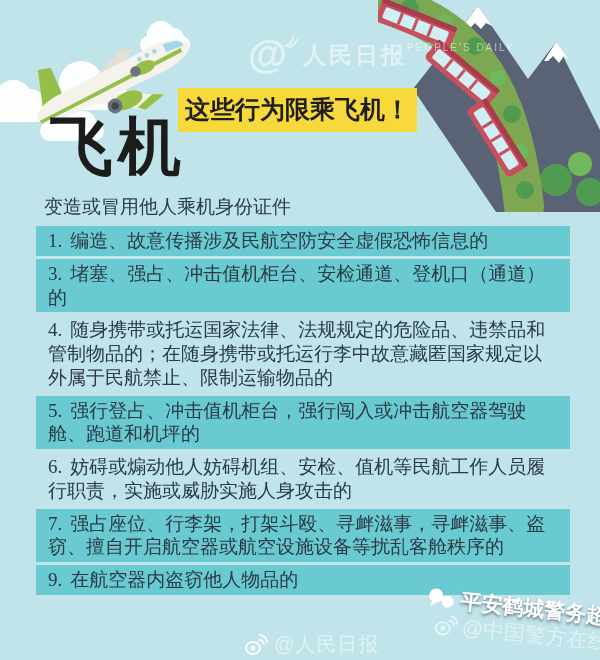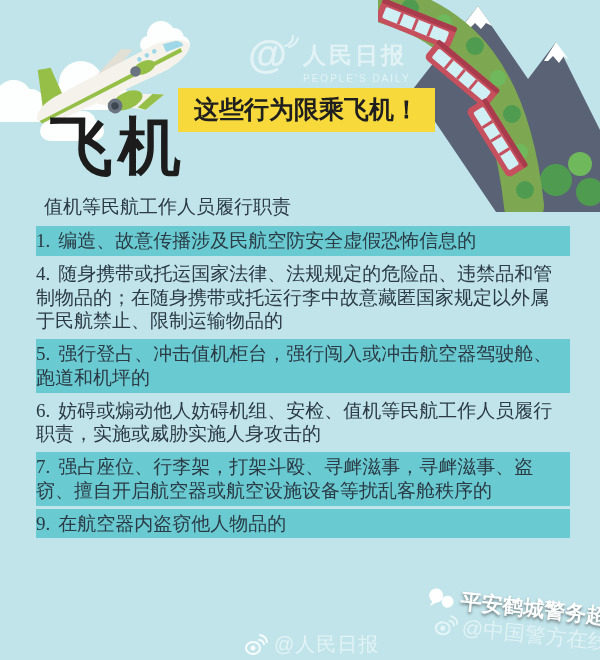--- a/index.html
+++ b/index.html
@@ -39,38 +39,38 @@
   .bush2 { fill:#6FB85C; }
   .car   { fill:var(--train-red,#C7505F); }
   .roof  { fill:#A83B4C; }
   .win   { fill:var(--window,#CFEFF5); }
 
   
   .pd-logo { position:absolute; left:248px; top:34px; display:flex; align-items:flex-start;
              color:#FFFFFF; opacity:.55; }
   .pd-logo .at { font-size:40px; line-height:40px; font-weight:bold; }
   .pd-logo .waves { width:16px; height:16px; margin:-2px 4px 0 -4px; }
-  .pd-logo .col { display:flex; flex-direction:column; margin-top:6px; }
+  .pd-logo .col { display:flex; flex-direction:row; margin-top:6px; }
   .pd-logo .name { font-size:23px; font-weight:bold; letter-spacing:3px; }
   .pd-logo .sub  { font-size:10px; letter-spacing:2px; margin-top:2px; }
 
   
   .banner { position:absolute; left:178px; top:88px;
             background:var(--banner-bg,#F8D93B); color:var(--banner-text,#1F1F1F);
-            font-size:25px; font-weight:bold; padding:5px 16px 6px; white-space:nowrap;
+            font-size:25px; font-weight:bold; padding:5px 7px 6px; white-space:nowrap;
             font-family:"Liberation Serif","DejaVu Serif",serif;text-align:right; }
   .title { position:absolute; left:50px; top:116px; color:var(--title,#1C1C1C);
            font-size:63px; font-weight:900; letter-spacing:5px; line-height:1;
            font-family:Liberation Serif, serif; }
 
   
   .content { position:absolute; left:36px; right:30px; top:194px;
              font-family:"Liberation Serif","DejaVu Serif",serif; color:var(--text,#2B3A45); }
   .intro { font-size:19px; margin:0 0 6px 8px; }
-  .row { font-size:19px; line-height:1.25; padding:3px 10px 3px 0; margin-bottom:3px; }
+  .row { font-size:19px; line-height:1.25; padding:3px 10px 3px 12px; margin-bottom:3px; }
   .row.striped { background:var(--stripe,#69CBD1); }
   .row .num { margin-right:8px; }
 
   
   .wm-center { position:absolute; left:244px; top:631px; display:flex; align-items:center;
                color:rgba(255,255,255,.55); font-size:20px; letter-spacing:1px;justify-content:space-between; }
   .wm-center svg { width:24px; height:22px; margin-right:6px; opacity:.9; }
   .wm-right { position:absolute; left:425px; top:594px; transform:rotate(6deg); }
   .wm-line1 { display:flex; align-items:center; color:#FFFFFF; font-size:21px; font-weight:bold;
               text-shadow:0 2px 3px rgba(40,40,40,.55); white-space:nowrap; }
@@ -159,25 +159,26 @@
       <span class="name">人民日报</span>
       <span class="sub">PEOPLE'S DAILY</span>
     </div>
   </div>
 
   <div class="banner">这些行为限乘飞机！</div>
 
   <h1 class="title">飞机</h1>
 
   <div class="content">
-    <div class="intro">值机等民航工作人员履行职责</div>
+    <div class="intro">变造或冒用他人乘机身份证件</div>
     <div id="rows">
   <div class="row striped"><span class="num">1.</span><span class="txt">编造、故意传播涉及民航空防安全虚假恐怖信息的</span></div>
 
 
+  <div class="row striped"><span class="num">3.</span><span class="txt">堵塞、强占、冲击值机柜台、安检通道、登机口（通道）的</span></div>
 
   <div class="row"><span class="num">4.</span><span class="txt">随身携带或托运国家法律、法规规定的危险品、违禁品和管制物品的；在随身携带或托运行李中故意藏匿国家规定以外属于民航禁止、限制运输物品的</span></div>
 
   <div class="row striped"><span class="num">5.</span><span class="txt">强行登占、冲击值机柜台，强行闯入或冲击航空器驾驶舱、跑道和机坪的</span></div>
 
   <div class="row"><span class="num">6.</span><span class="txt">妨碍或煽动他人妨碍机组、安检、值机等民航工作人员履行职责，实施或威胁实施人身攻击的</span></div>
 
   <div class="row striped"><span class="num">7.</span><span class="txt">强占座位、行李架，打架斗殴、寻衅滋事，寻衅滋事、盗窃、擅自开启航空器或航空设施设备等扰乱客舱秩序的</span></div>
 
 

